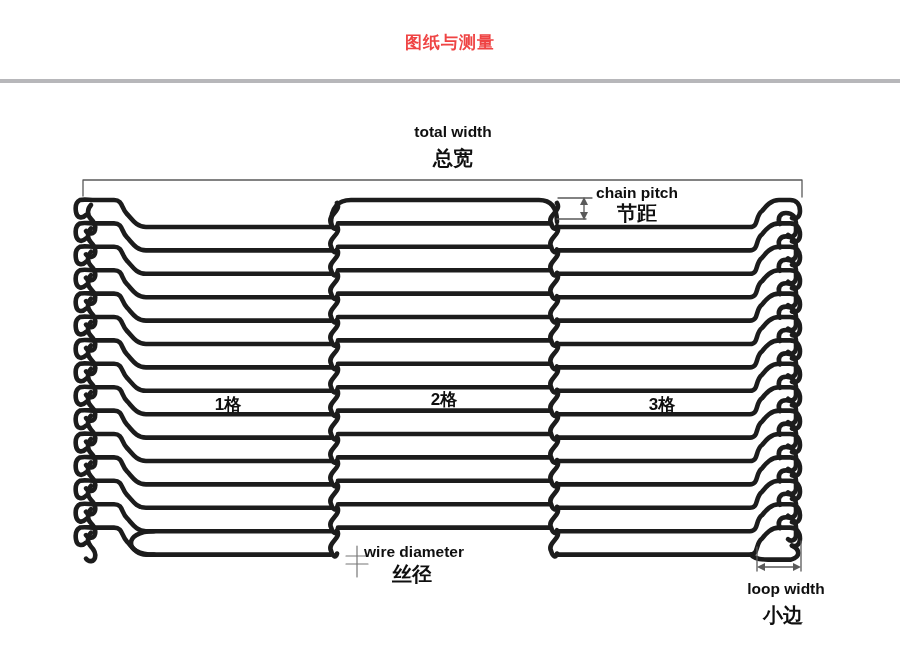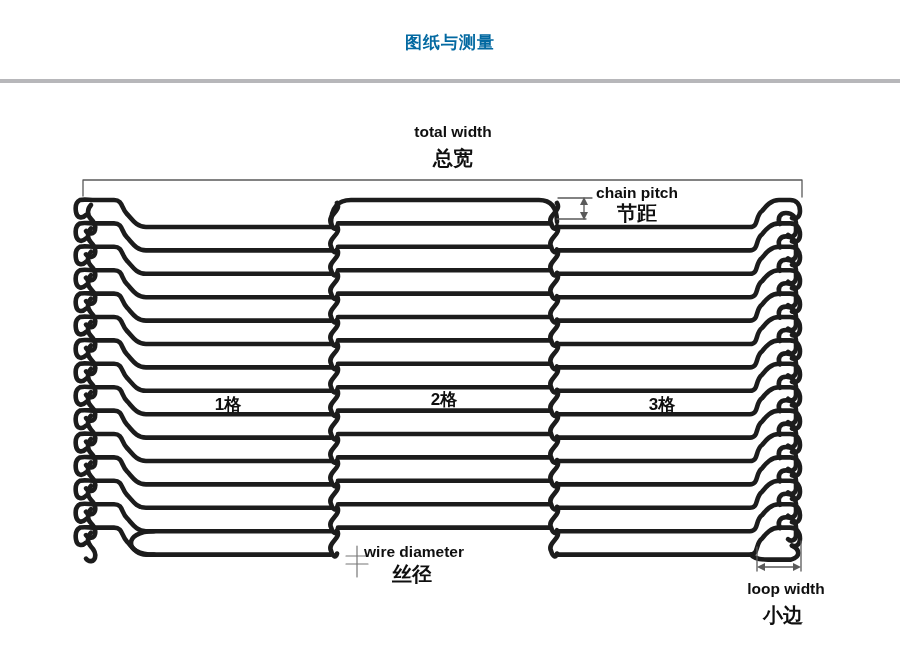--- a/index.html
+++ b/index.html
@@ -8,21 +8,21 @@
     background: #ffffff;
     overflow: hidden;
     font-family: "Liberation Sans", sans-serif;
   }
   .stage { position: relative; width: 900px; height: 659px; background:#fff; }
   .page-title {
     position: absolute; top: 31px; left: 0; width: 100%;
     text-align: center;
     font-size: 17px; font-weight: 600;
     letter-spacing: 1px;
-    color: #0369a1;
+    color: #ef4444;
   }
   .divider {
     position: absolute; top: 79px; left: 0; width: 900px; height: 3.5px;
     background: #b7b7ba;
   }
   svg.diagram { position: absolute; top: 0; left: 0; }
   text.dim-en { font-size: 15.5px; font-weight: 700; fill: #0f0f0f; }
   text.dim-cn { font-size: 20px;  font-weight: 700; fill: #0f0f0f; }
   text.section { font-size: 17px; font-weight: 700; fill: #0f0f0f; }
 </style>

